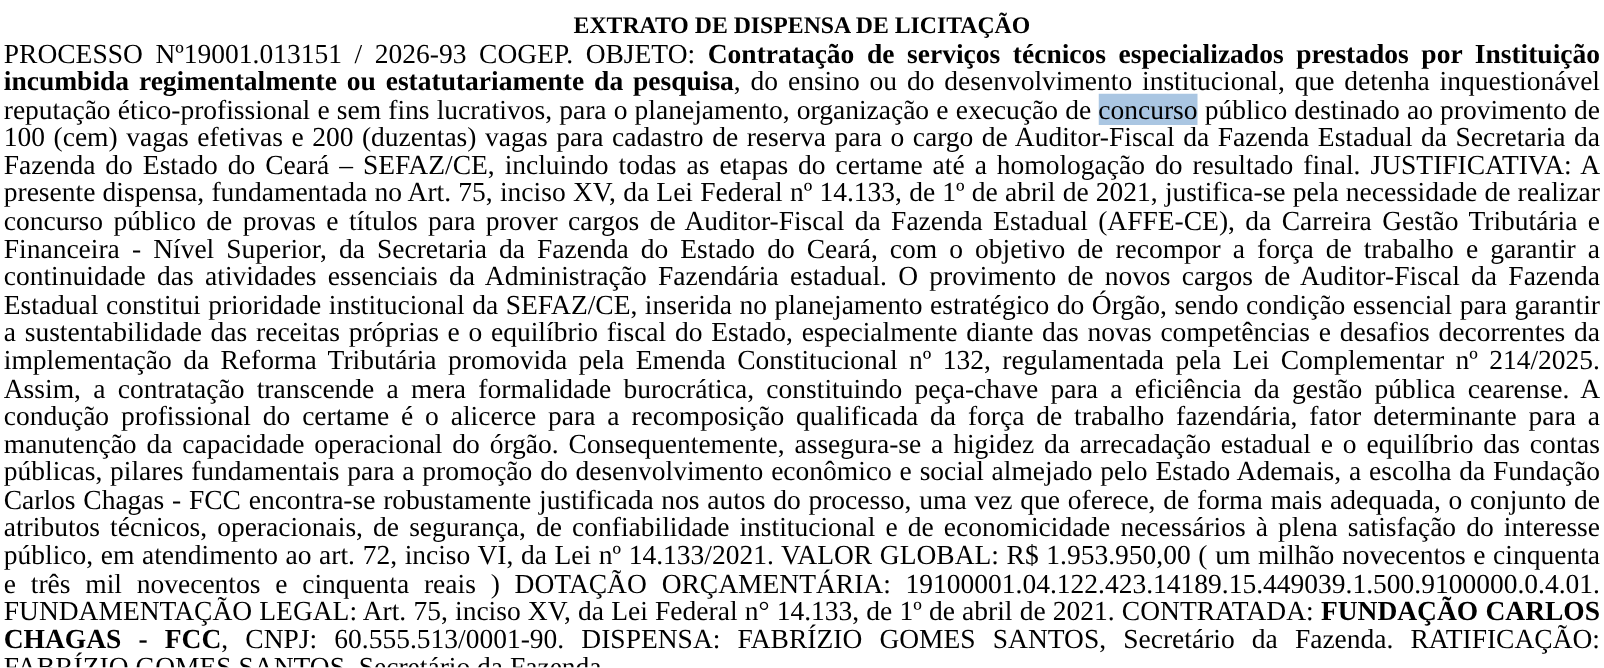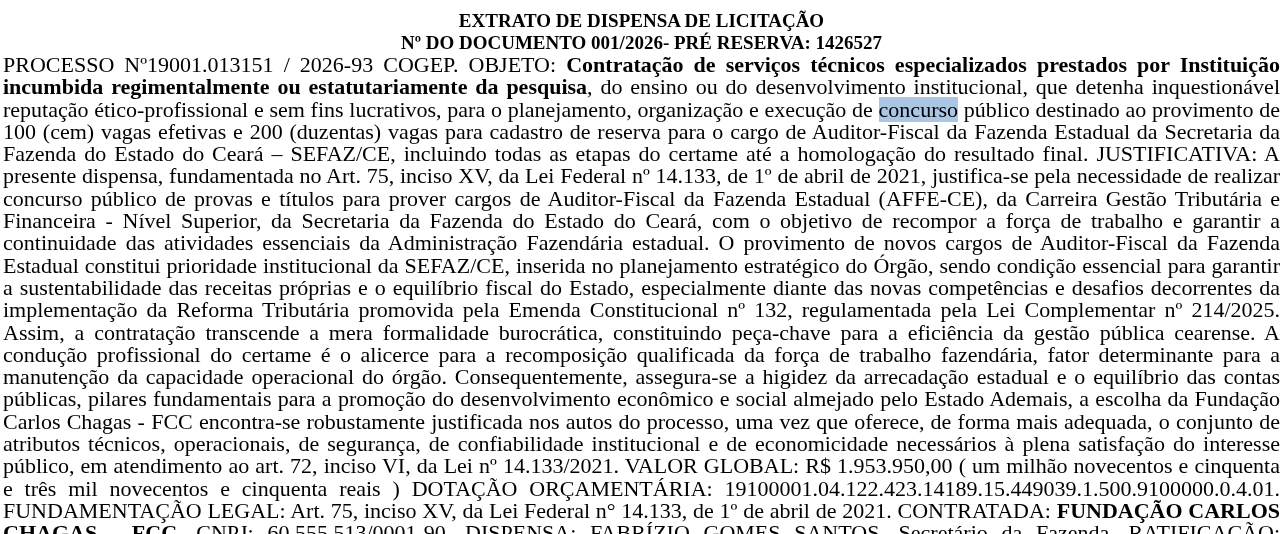--- a/index.html
+++ b/index.html
@@ -47,21 +47,20 @@
     text-align: left;
   }
 </style>
 </head>
 <body>
 
 <div class="doc-page">
 
   <div class="doc-header">
     <div>EXTRATO DE DISPENSA DE LICITAÇÃO</div>
-    <div>Nº DO DOCUMENTO 001/2026- PRÉ RESERVA: 1426527</div>
   </div>
 
   <div class="doc-body"><span>PROCESSO Nº19001.013151 / 2026-93 COGEP. OBJETO: </span><span class="bold">Contratação de serviços técnicos especializados prestados por Instituição incumbida regimentalmente ou estatutariamente da pesquisa</span><span>, do ensino ou do desenvolvimento institucional, que detenha inquestionável reputação ético-profissional e sem fins lucrativos, para o planejamento, organização e execução de </span><span class="highlight" style="background-color: rgb(170, 198, 226);">concurso</span><span> público destinado ao provimento de 100 (cem) vagas efetivas e 200 (duzentas) vagas para cadastro de reserva para o cargo de Auditor-Fiscal da Fazenda Estadual da Secretaria da Fazenda do Estado do Ceará – SEFAZ/CE, incluindo todas as etapas do certame até a homologação do resultado final. JUSTIFICATIVA: A presente dispensa, fundamentada no Art. 75, inciso XV, da Lei Federal nº 14.133, de 1º de abril de 2021, justifica-se pela necessidade de realizar concurso público de provas e títulos para prover cargos de Auditor-Fiscal da Fazenda Estadual (AFFE-CE), da Carreira Gestão Tributária e Financeira - Nível Superior, da Secretaria da Fazenda do Estado do Ceará, com o objetivo de recompor a força de trabalho e garantir a continuidade das atividades essenciais da Administração Fazendária estadual. O provimento de novos cargos de Auditor-Fiscal da Fazenda Estadual constitui prioridade institucional da SEFAZ/CE, inserida no planejamento estratégico do Órgão, sendo condição essencial para garantir a sustentabilidade das receitas próprias e o equilíbrio fiscal do Estado, especialmente diante das novas competências e desafios decorrentes da implementação da Reforma Tributária promovida pela Emenda Constitucional nº 132, regulamentada pela Lei Complementar nº 214/2025. Assim, a contratação transcende a mera formalidade burocrática, constituindo peça-chave para a eficiência da gestão pública cearense. A condução profissional do certame é o alicerce para a recomposição qualificada da força de trabalho fazendária, fator determinante para a manutenção da capacidade operacional do órgão. Consequentemente, assegura-se a higidez da arrecadação estadual e o equilíbrio das contas públicas, pilares fundamentais para a promoção do desenvolvimento econômico e social almejado pelo Estado Ademais, a escolha da Fundação Carlos Chagas - FCC encontra-se robustamente justificada nos autos do processo, uma vez que oferece, de forma mais adequada, o conjunto de atributos técnicos, operacionais, de segurança, de confiabilidade institucional e de economicidade necessários à plena satisfação do interesse público, em atendimento ao art. 72, inciso VI, da Lei nº 14.133/2021. VALOR GLOBAL: R$ 1.953.950,00 ( um milhão novecentos e cinquenta e três mil novecentos e cinquenta reais ) DOTAÇÃO ORÇAMENTÁRIA: 19100001.04.122.423.14189.15.449039.1.500.9100000.0.4.01. FUNDAMENTAÇÃO LEGAL: Art. 75, inciso XV, da Lei Federal n° 14.133, de 1º de abril de 2021. CONTRATADA: </span><span class="bold">FUNDAÇÃO CARLOS CHAGAS - FCC</span><span>, CNPJ: 60.555.513/0001-90. DISPENSA: FABRÍZIO GOMES SANTOS, Secretário da Fazenda. RATIFICAÇÃO: FABRÍZIO GOMES SANTOS, Secretário da Fazenda.</span></div>
 
   <div class="signature-block">
     <div>ORDENADOR DE DESPESAS</div>
   </div>
 
   <div class="publish-note">Publique-se.</div>
 

